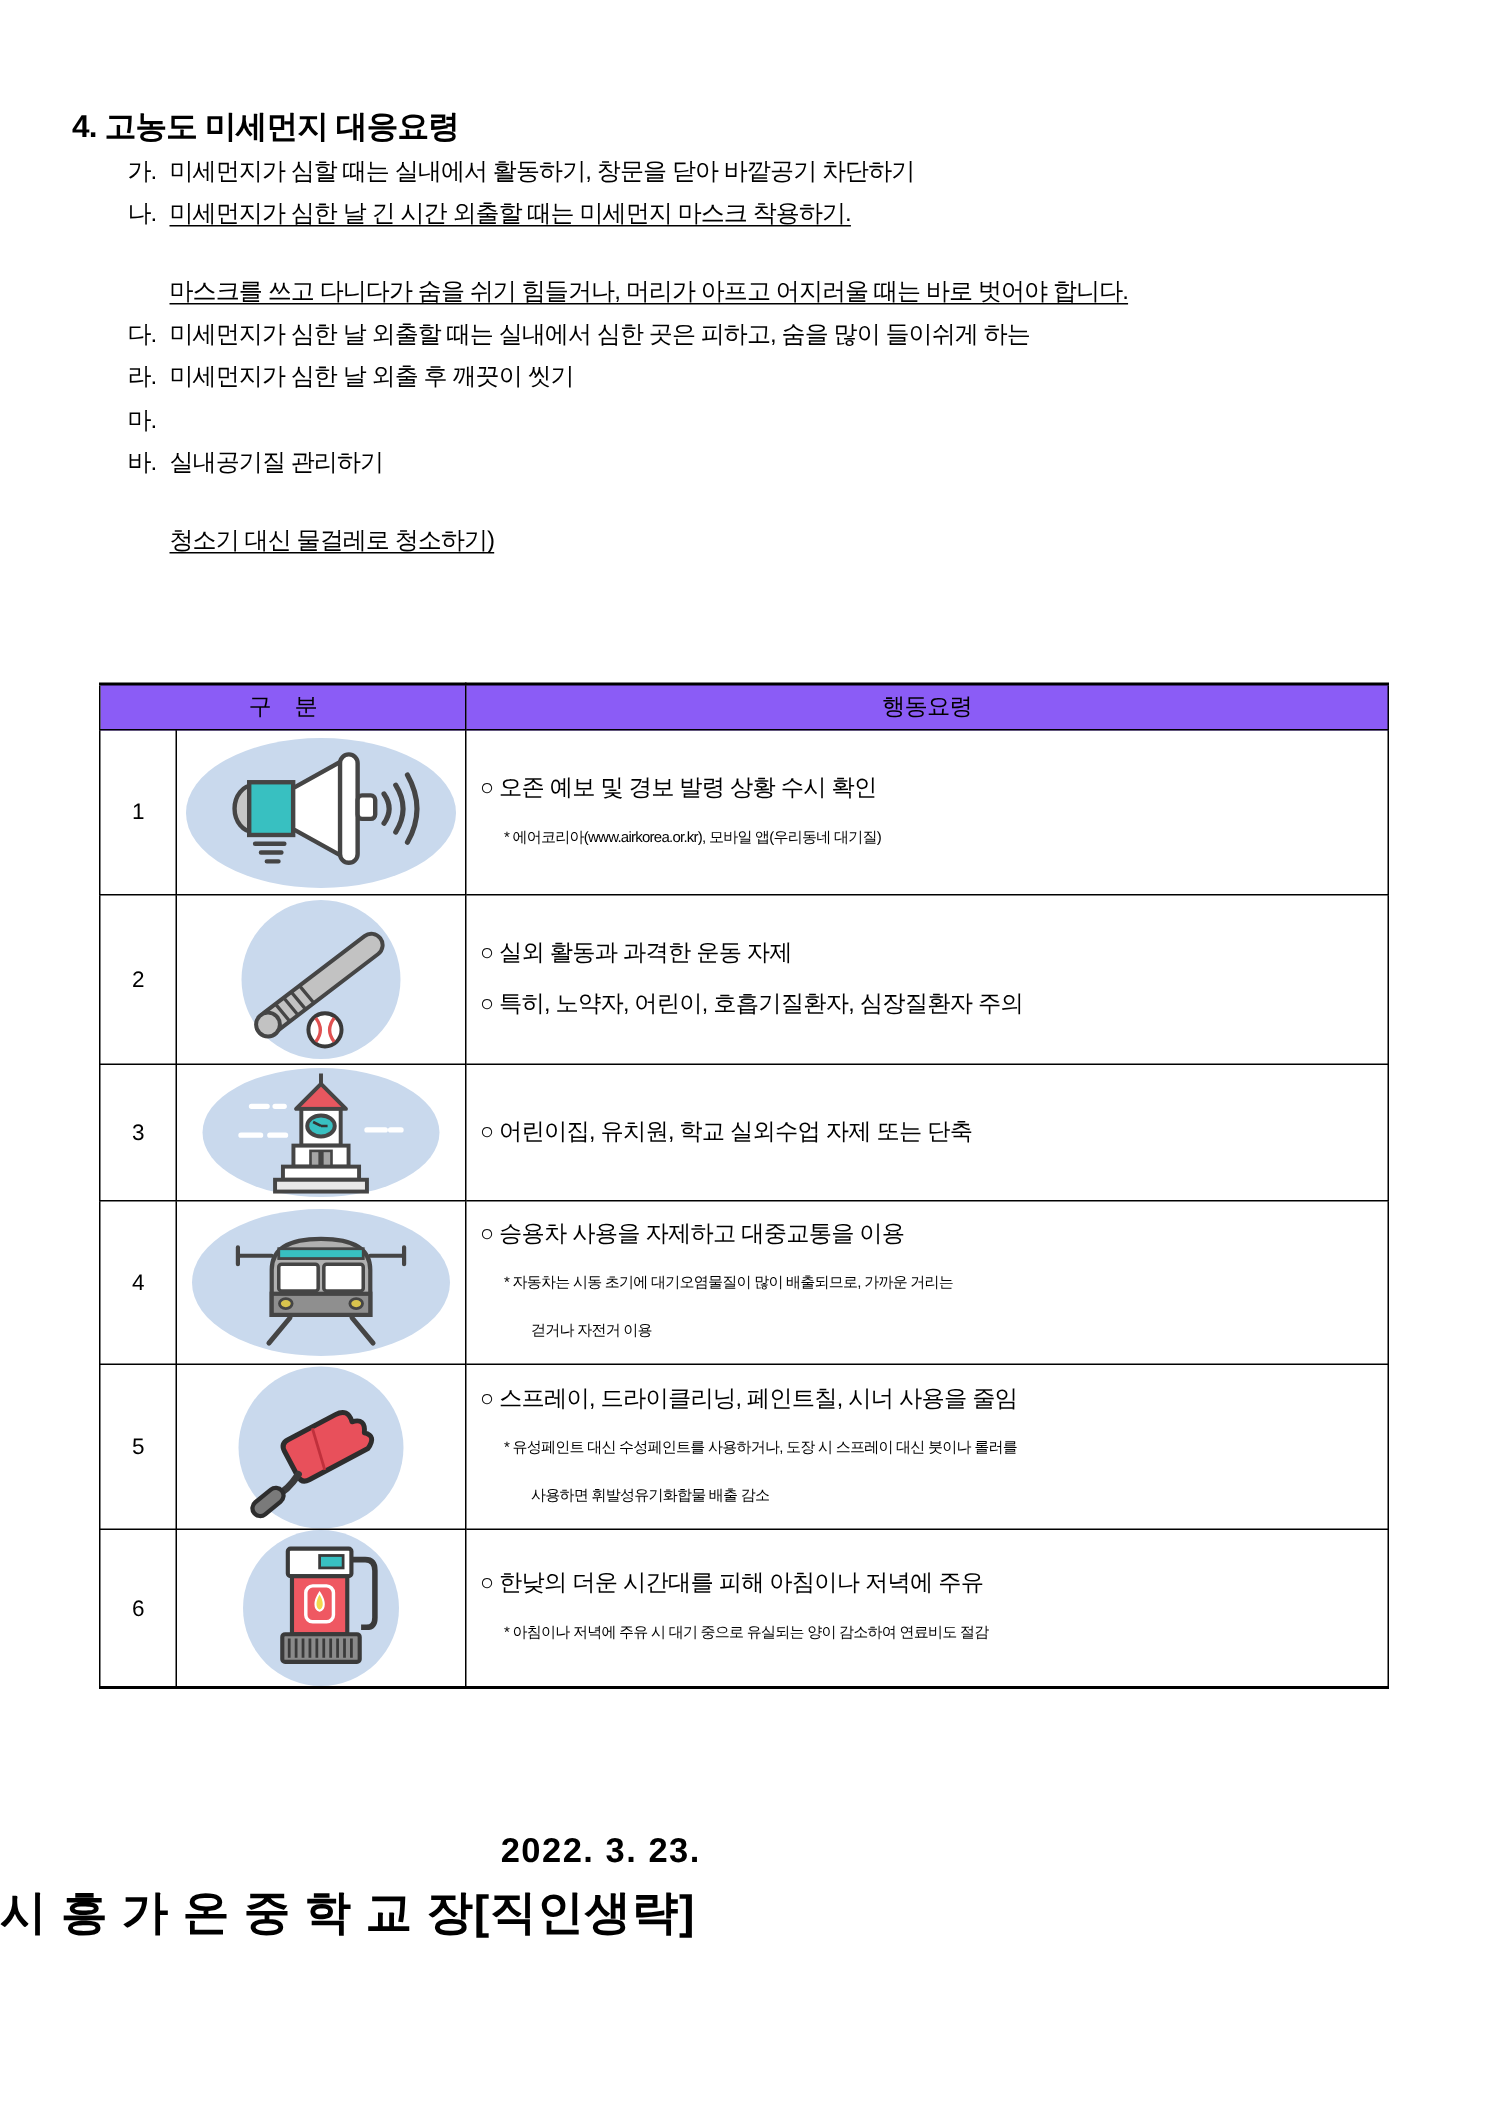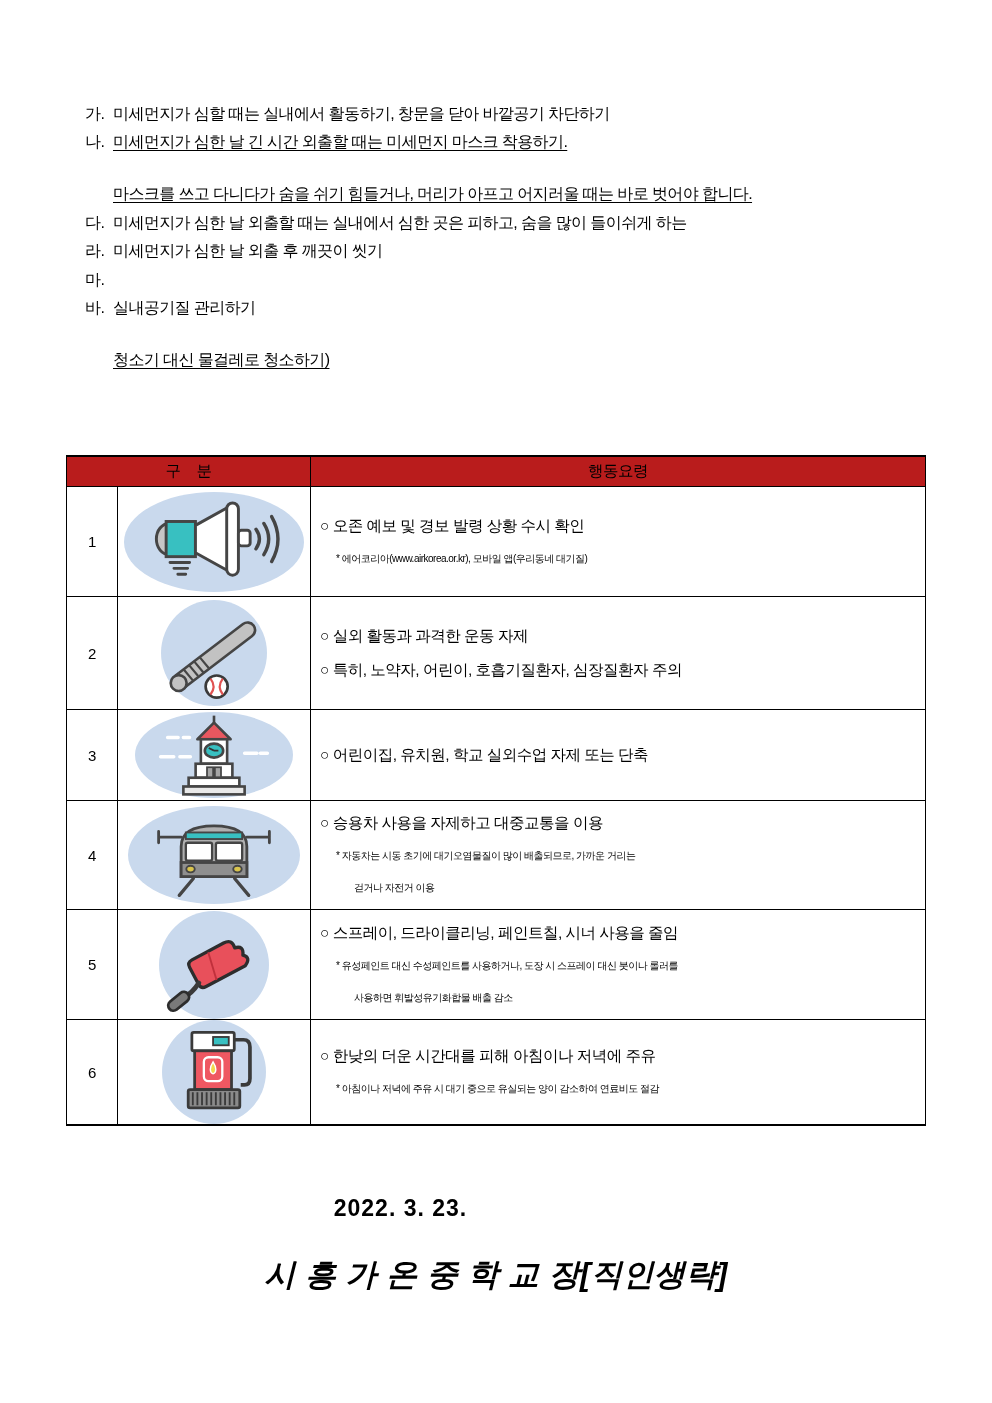--- a/index.html
+++ b/index.html
@@ -15,41 +15,42 @@
   .sec4-body{position:absolute;left:85px;top:100px;width:880px;font-size:16px;letter-spacing:-0.6px;}
   .ln{height:28.4px;display:flex;align-items:center;white-space:nowrap;}
   .lbl{flex:0 0 28px;width:28px;}
   .cont{padding-left:28px;margin-top:24px;}
   .u{text-decoration:underline;text-underline-offset:3px;}
 
   
   table.ozone{position:absolute;left:66px;top:455px;width:859px;border-collapse:collapse;table-layout:fixed;
               border-top:2.5px solid #000;border-bottom:2.5px solid #000;font-size:15.5px;letter-spacing:-0.5px;}
   table.ozone td{border:1px solid #000;padding:0;vertical-align:middle;}
-  table.ozone thead td{background:#b91c1c;height:29px;text-align:center;border-bottom:1.5px solid #000;}
+  table.ozone thead td{background:#8b5cf6;height:29px;text-align:center;border-bottom:1.5px solid #000;}
   .hdr-cat{word-spacing:12px;}
   .num-cell{text-align:center;font-size:15px;}
   .icon-cell{text-align:center;}
   .text-cell{padding-left:9px !important;}
   .t-line{line-height:34px;white-space:nowrap;}
   .t-sub{font-size:10px;line-height:32px;padding-left:16px;}
   .t-sub2{padding-left:34px;}
   .blob{background:#c9d9ed;border-radius:50%;display:flex;align-items:center;justify-content:center;margin:0 auto;}
 
   
-  .footer-date{position:absolute;top:1195px;left:0;width:801px;text-align:center;
+  .footer-date{position:absolute;top:1220px;left:0;width:801px;text-align:center;
                font-size:23px;font-weight:700;letter-spacing:1px;}
-  .footer-sign{position:absolute;top:1254px;left:0;width:992px;text-align:center;
-               font-size:31px;font-weight:800;letter-spacing:0.5px;white-space:nowrap;font-style:italic;}
+  .footer-sign{position:absolute;top:1254px;left:0;width:992px;
+               font-size:31px;font-weight:800;letter-spacing:0.5px;white-space:nowrap;}
 </style>
 </head>
 <body>
 
 <div class="page">
 
+  <div class="sec-title" id="sec4-title">4. 고농도 미세먼지 대응요령</div>
 
   <div class="sec4-body">
     <div class="ln">
       <span class="lbl">가.</span>
       <span>미세먼지가 심할 때는 실내에서 활동하기, 창문을 닫아 바깥공기 차단하기</span>
     </div>
     <div class="ln">
       <span class="lbl">나.</span>
       <span class="u">미세먼지가 심한 날 긴 시간 외출할 때는 미세먼지 마스크 착용하기.</span>
     </div>

